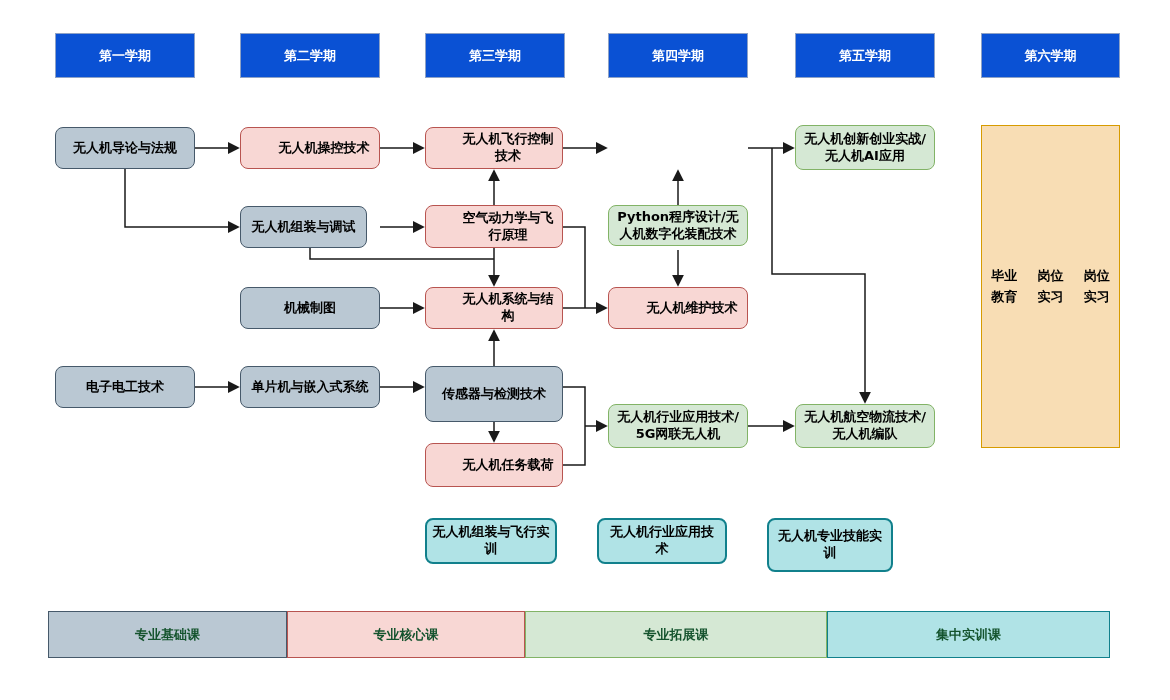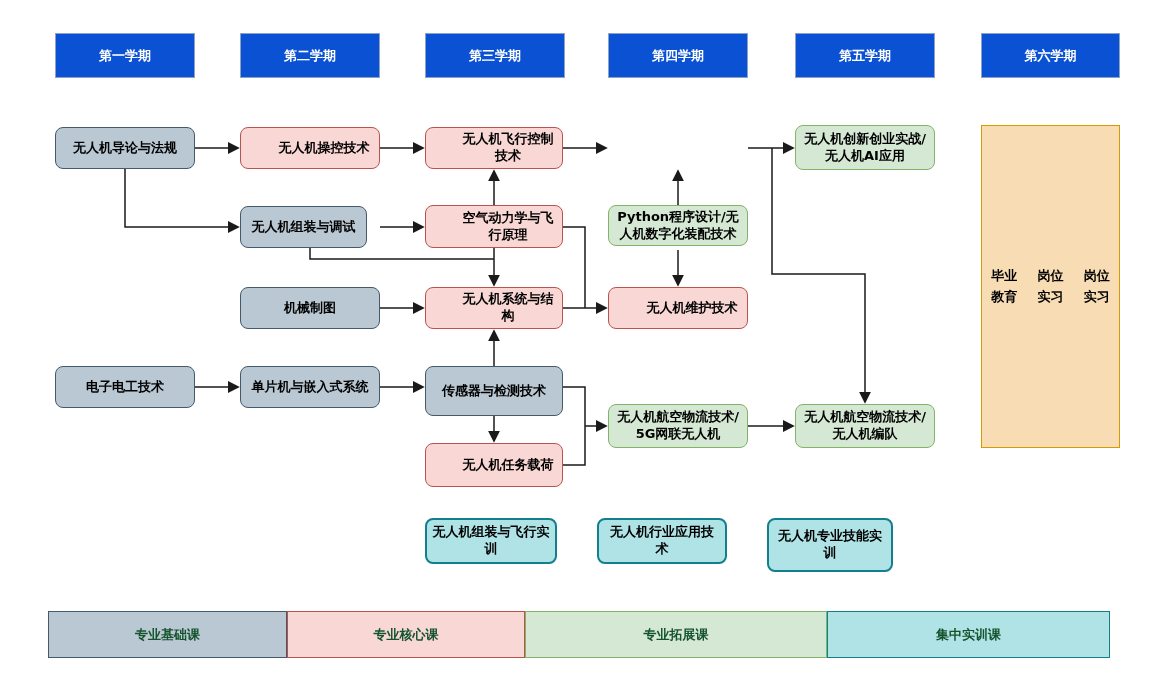--- a/index.html
+++ b/index.html
@@ -86,22 +86,22 @@
   <div class="node basic" style="left:240px;top:206px;width:127px;height:42px">无人机组装与调试</div>
   <div class="node core" style="left:425px;top:205px;width:138px;height:43px">空气动力学与飞行原理</div>
   <div class="node extend" style="left:608px;top:205px;width:140px;height:41px">Python程序设计/无人机数字化装配技术</div>
 
   <div class="node basic" style="left:240px;top:287px;width:140px;height:42px">机械制图</div>
   <div class="node core" style="left:425px;top:287px;width:138px;height:42px">无人机系统与结构</div>
   <div class="node core" style="left:608px;top:287px;width:140px;height:42px">无人机维护技术</div>
 
   <div class="node basic" style="left:55px;top:366px;width:140px;height:42px">电子电工技术</div>
   <div class="node basic" style="left:240px;top:366px;width:140px;height:42px">单片机与嵌入式系统</div>
-  <div class="node basic" style="left:425px;top:366px;width:138px;height:50px">传感器与检测技术</div>
-  <div class="node extend" style="left:608px;top:404px;width:140px;height:44px">无人机航空物流技术/5G网联无人机</div>
+  <div class="node basic" style="left:425px;top:366px;width:138px;height:56px">传感器与检测技术</div>
+  <div class="node extend" style="left:608px;top:404px;width:140px;height:44px">无人机行业应用技术/5G网联无人机</div>
   <div class="node extend" style="left:795px;top:404px;width:140px;height:44px">无人机航空物流技术/无人机编队</div>
 
   <div class="node core" style="left:425px;top:443px;width:138px;height:44px">无人机任务载荷</div>
 
   <div class="node graduation" style="left:981px;top:125px;width:139px;height:323px">
     <span>毕业教育</span>
     <span>岗位实习</span>
     <span>岗位实习</span>
   </div>
 

